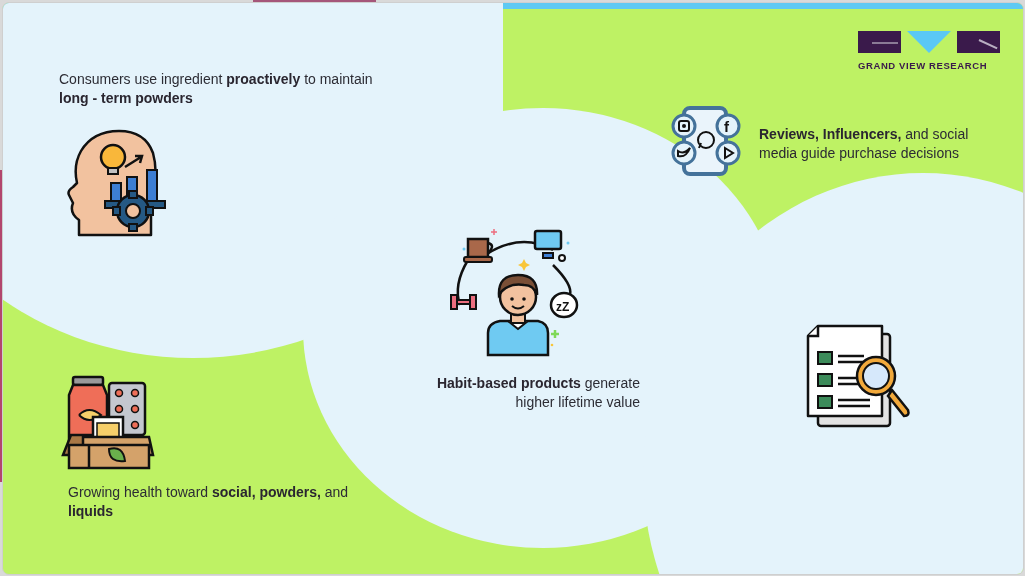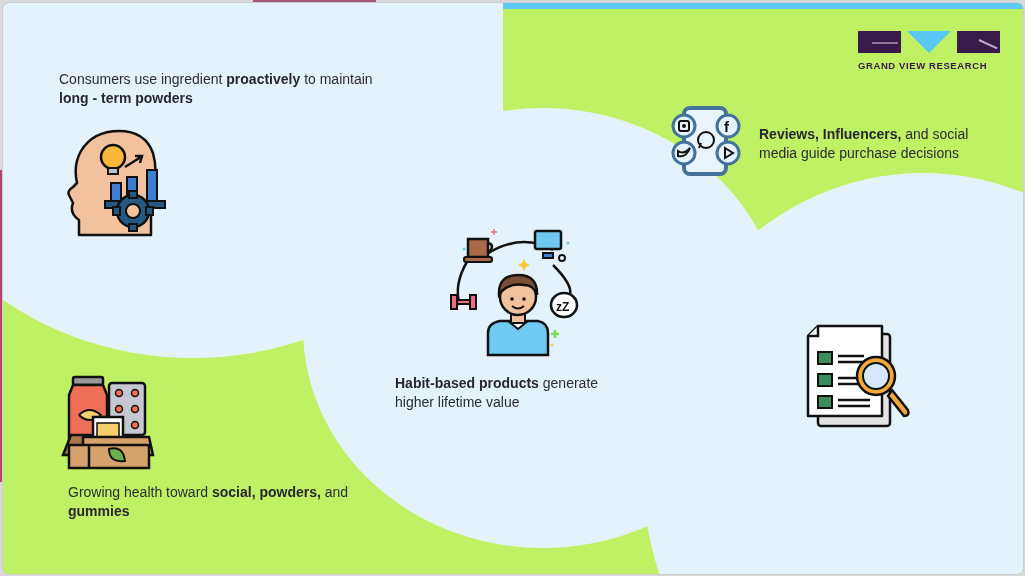--- a/index.html
+++ b/index.html
@@ -115,21 +115,21 @@
         <circle cx="76" cy="74" r="1.8" fill="#111"></circle>
       <path d="M64 81 Q70 86 76 81" fill="none" stroke="#111" stroke-width="2"></path>
       <path d="M76 34 L78 38 L82 40 L78 42 L76 46 L74 42 L70 40 L74 38 Z" fill="#f9c63a"></path>
       <path d="M107 105 L107 113 M103 109 L111 109" stroke="#7ed957" stroke-width="2.5"></path>
       <circle cx="16" cy="24" r="1.5" fill="#6fcaf2"></circle>
         <circle cx="120" cy="18" r="1.5" fill="#6fcaf2"></circle>
       <path d="M46 4 L46 10 M43 7 L49 7" stroke="#ec6e7f" stroke-width="1.5"></path>
       <circle cx="104" cy="120" r="1.3" fill="#f9c63a"></circle>
     </svg>
 
-    <div class="text" style="left:392px;top:371px;width:245px;text-align:left;">
+    <div class="text" style="left:392px;top:371px;width:245px;text-align:right;">
       <b>Habit-based products</b><span> generate higher lifetime value</span>
     </div>
 
     <svg class="icon" style="left:56px;top:372px;" width="100" height="95" viewBox="0 0 100 95">
       <rect x="14" y="2" width="30" height="8" rx="2" fill="#9a9a9a" stroke="#111" stroke-width="2.5"></rect>
       <path d="M14 10 L44 10 L48 20 L48 65 L10 65 L10 20 Z" fill="#ef6e58" stroke="#111" stroke-width="2.5"></path>
       <path d="M20 40 Q30 30 42 40 Q30 50 20 40" fill="#f6cf6a" stroke="#111" stroke-width="2"></path>
       <rect x="50" y="8" width="36" height="52" rx="3" fill="#c4c7cf" stroke="#111" stroke-width="2.5"></rect>
       <g fill="#ef6e58" stroke="#111" stroke-width="1.5">
         <circle cx="60" cy="18" r="3.5"></circle>
@@ -141,21 +141,21 @@
       <rect x="34" y="42" width="30" height="22" fill="#fff" stroke="#111" stroke-width="2.5"></rect>
       <rect x="38" y="48" width="22" height="14" fill="#f6cf6a" stroke="#111" stroke-width="1.5"></rect>
       <path d="M4 80 L12 60 L32 60 L24 80 Z" fill="#a97745" stroke="#111" stroke-width="2.5"></path>
       <path d="M24 62 L90 62 L94 80 L24 80 Z" fill="#d4a26a" stroke="#111" stroke-width="2.5"></path>
       <rect x="10" y="70" width="80" height="23" fill="#d4a26a" stroke="#111" stroke-width="2.5"></rect>
       <line x1="30" y1="70" x2="30" y2="93" stroke="#111" stroke-width="2.5"></line>
       <path d="M50 74 Q64 70 66 86 Q50 88 50 74 Z" fill="#6ab04c" stroke="#111" stroke-width="2"></path>
     </svg>
 
     <div class="text" style="left:65px;top:480px;width:300px;">
-      <span>Growing health toward </span><b>social, powders,</b><span> and </span><b>gummies</b>
+      <span>Growing health toward </span><b>social, powders,</b><span> and </span><b>liquids</b>
     </div>
 
     <svg class="icon" style="left:801px;top:321px;" width="110" height="110" viewBox="0 0 110 110">
       <rect x="14" y="10" width="72" height="92" rx="3" fill="#e3e3e3" stroke="#111" stroke-width="2.5"></rect>
       <path d="M14 2 L78 2 L78 92 L4 92 L4 12 Z" fill="#fff" stroke="#111" stroke-width="2.5" stroke-linejoin="round"></path>
       <path d="M4 12 L14 12 L14 2" fill="#fff" stroke="#111" stroke-width="2.5"></path>
       <g fill="#3c8b5a" stroke="#111" stroke-width="2">
         <rect x="14" y="28" width="14" height="12"></rect>
           <rect x="14" y="50" width="14" height="12"></rect>
           <rect x="14" y="72" width="14" height="12"></rect>

